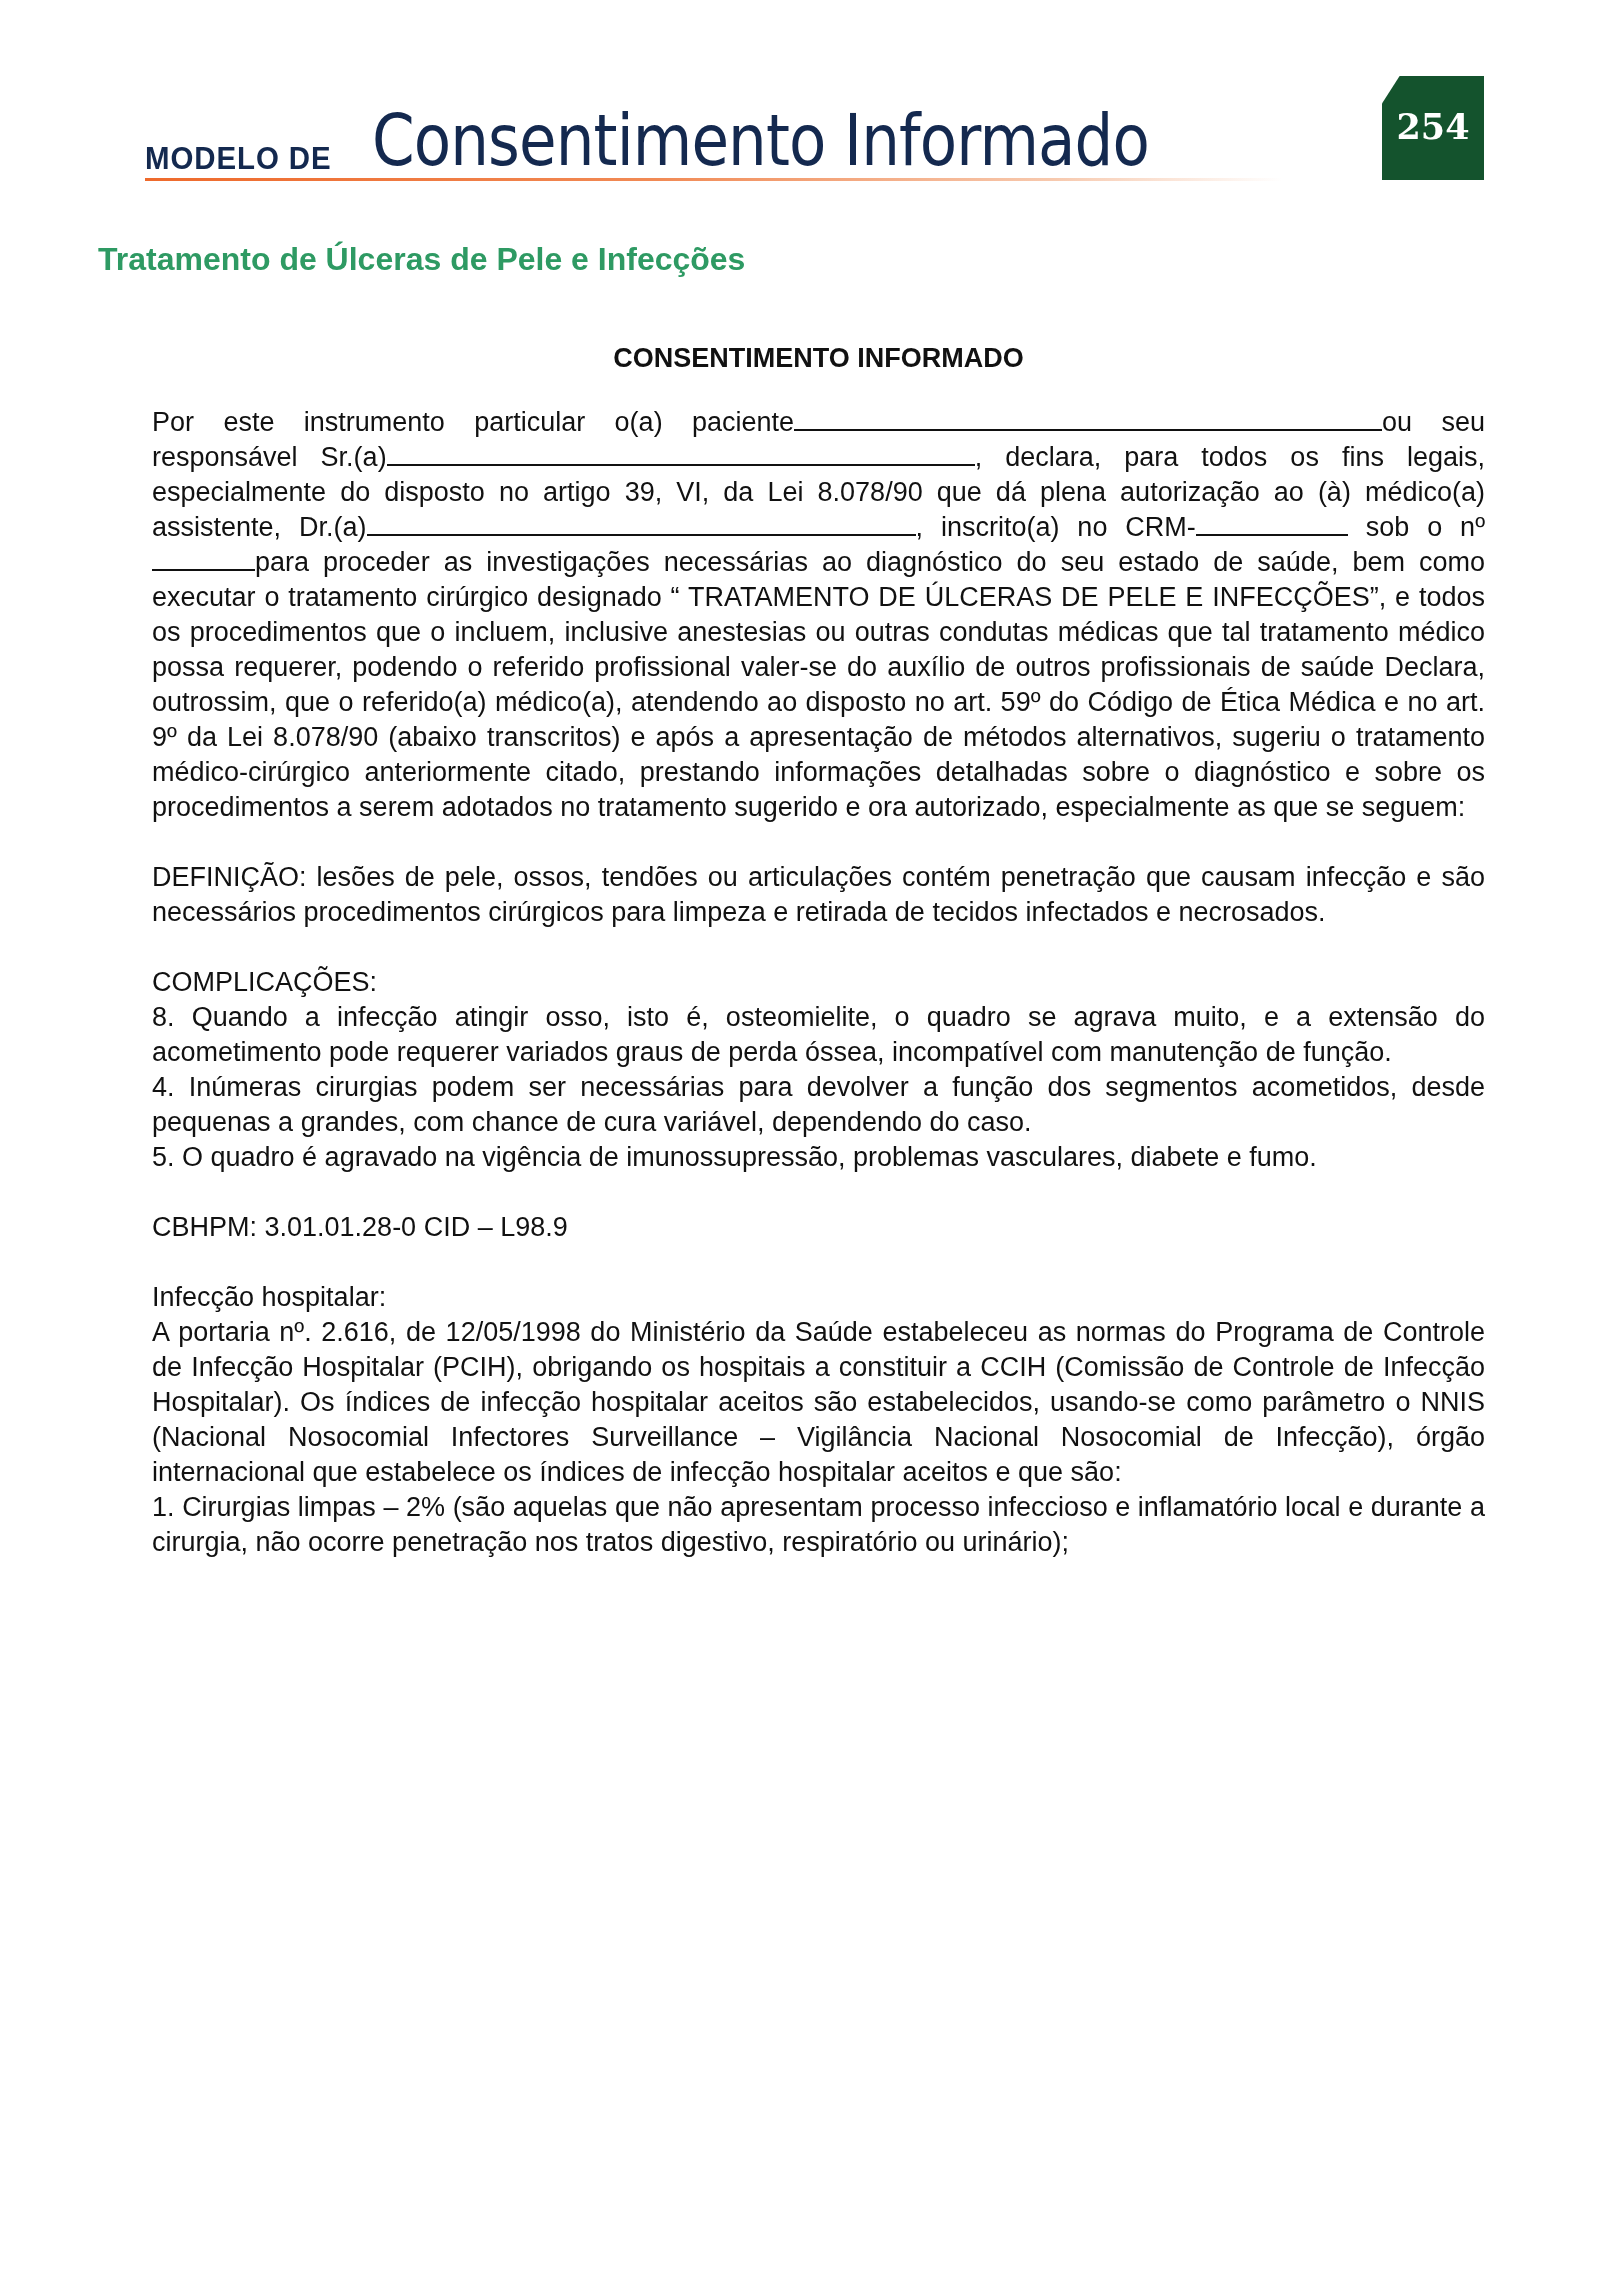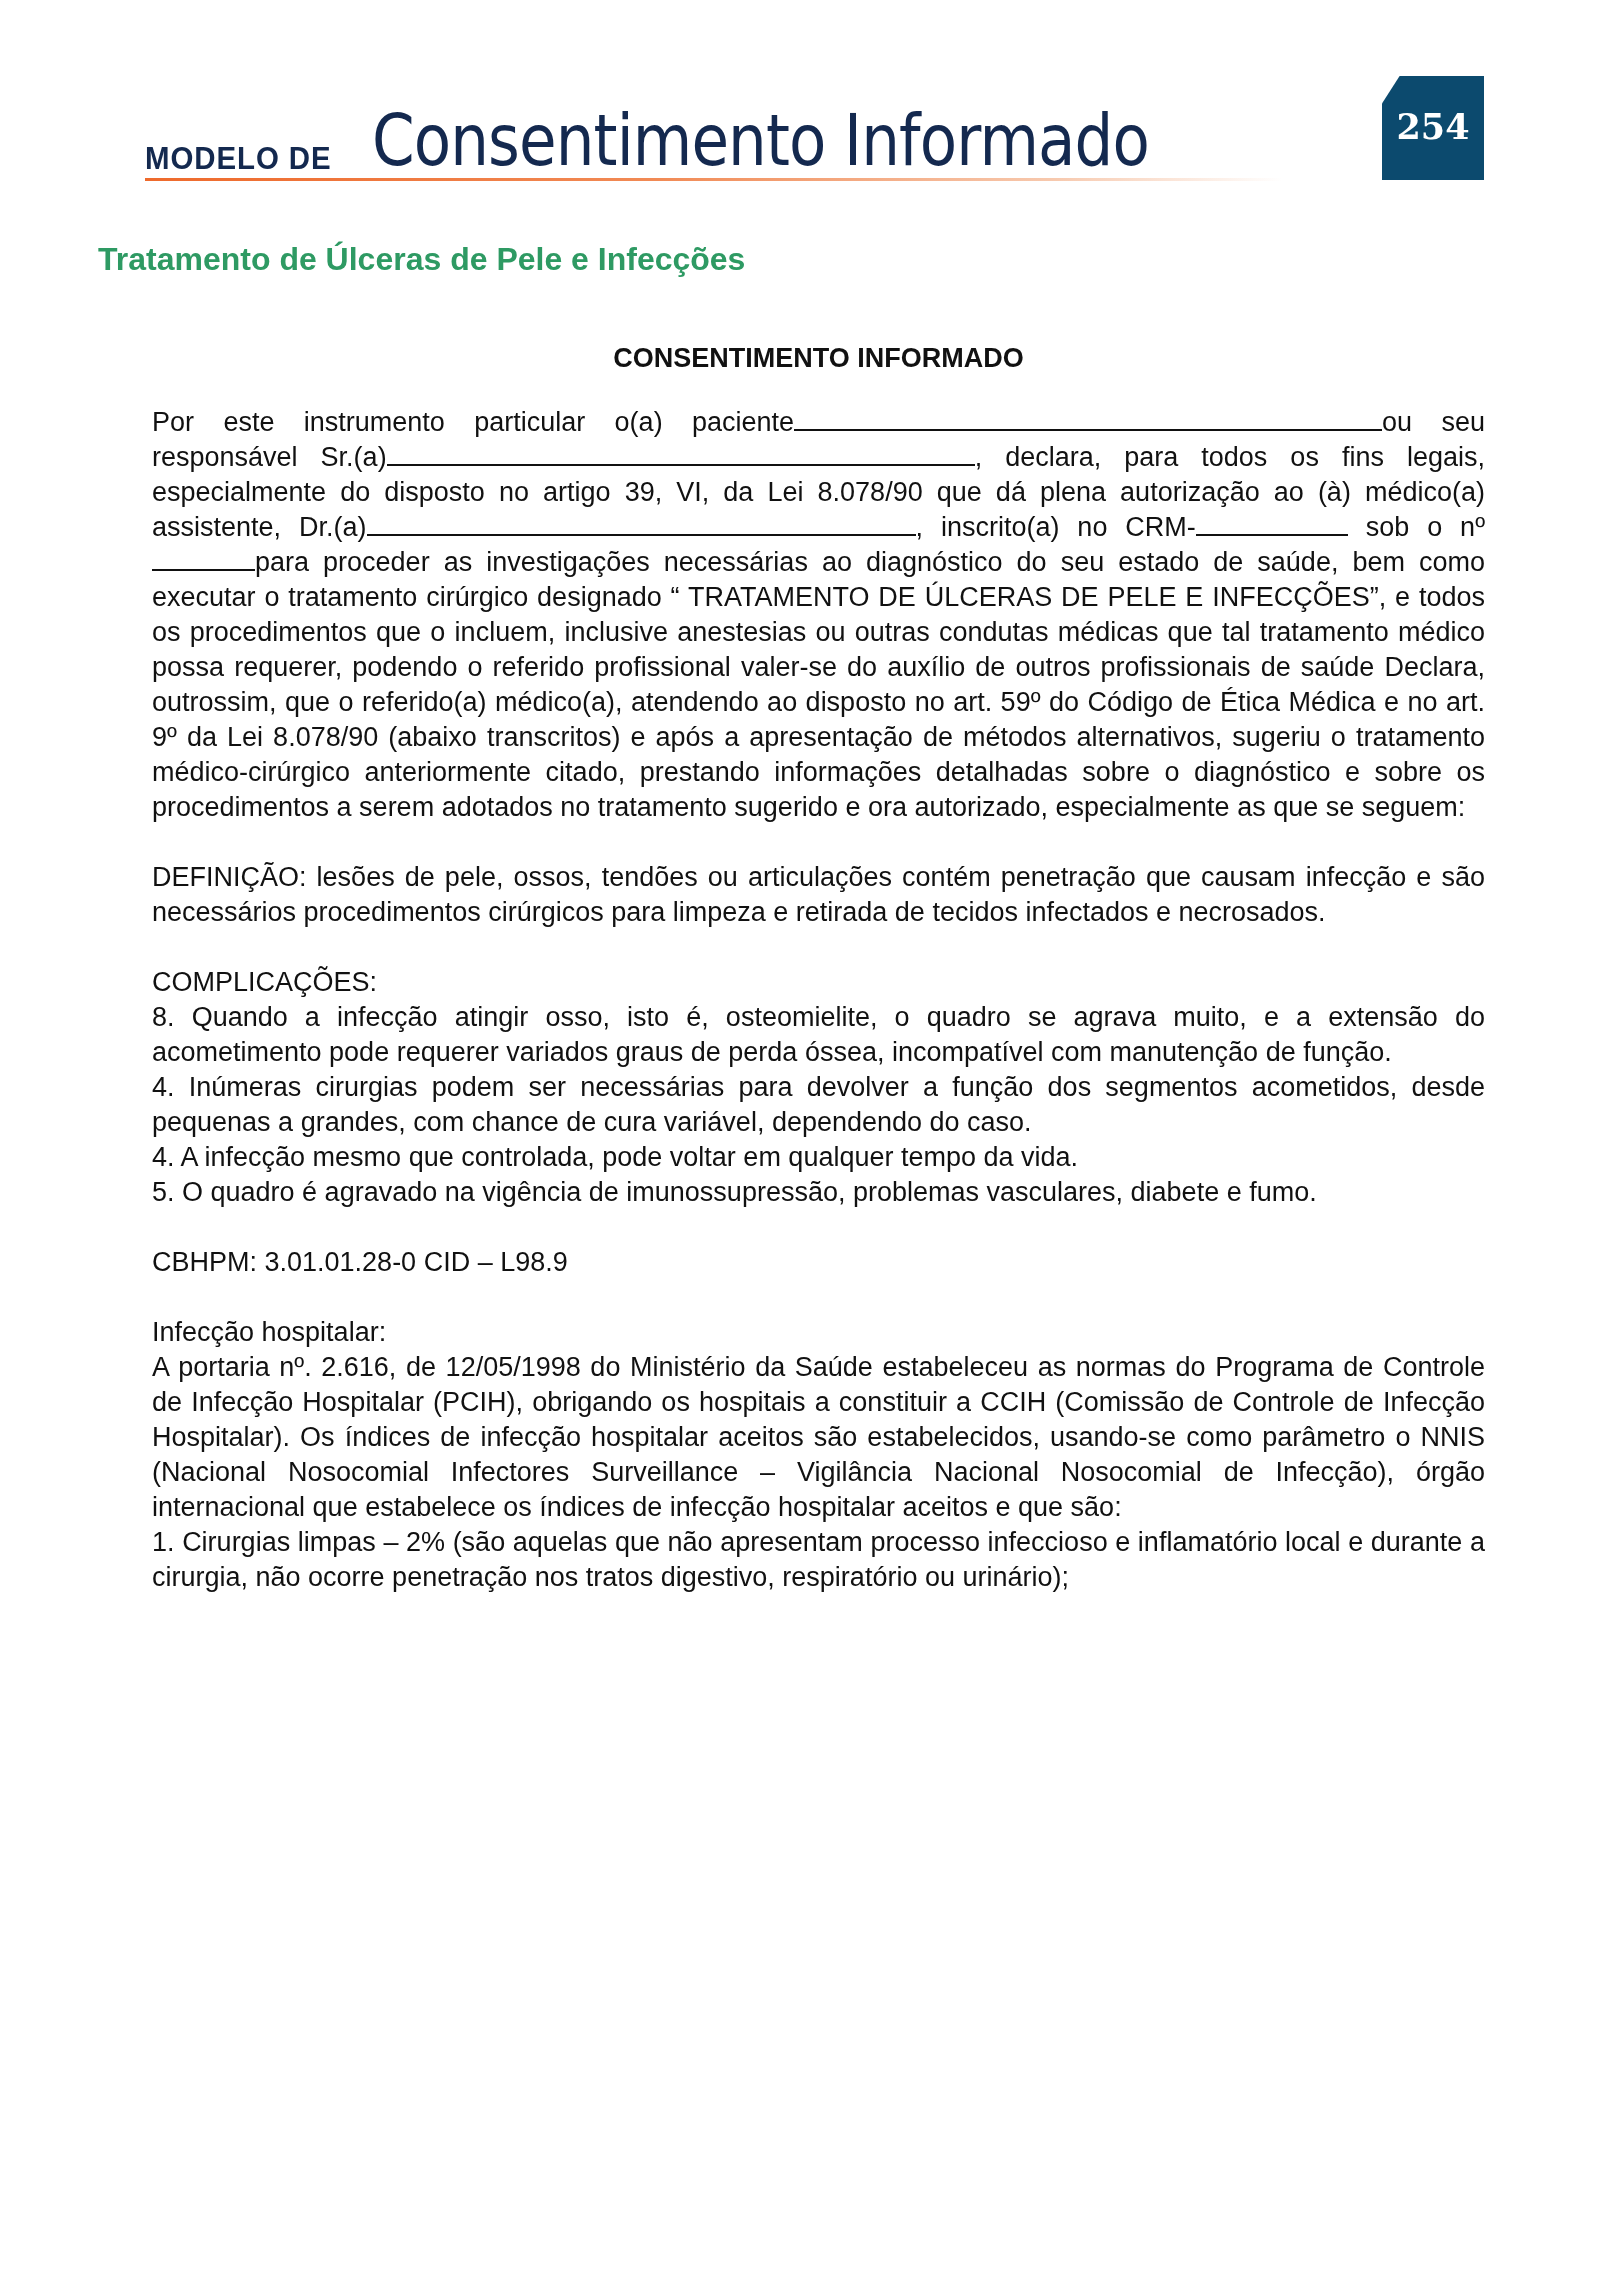--- a/index.html
+++ b/index.html
@@ -1,21 +1,21 @@
 <!DOCTYPE html>
 <html><head>
 <meta charset="utf-8">
 <style>
   html, body { margin: 0; padding: 0; background: #ffffff; }
   body { width: 1621px; height: 2293px; position: relative; overflow: hidden; font-family: "Liberation Sans", sans-serif; color: #111111; }
   .header { position: absolute; left: 145px; top: 97px; width: 1137px; height: 98px; }
   .brand-small { position: absolute; left: 0; top: 43px; font-family: "Liberation Sans", sans-serif; font-weight: bold; font-size: 32px; letter-spacing: 1px; color: #14294f; transform: scaleX(0.92); transform-origin: left; }
   .brand-large { position: absolute; left: 227px; top: 7.8px; font-family: "DejaVu Sans", sans-serif; font-size: 71px; font-weight: normal; letter-spacing: -1px; color: #14294f; transform: scaleX(0.86); transform-origin: left; line-height: 1; }
   .rule { position: absolute; left: 145px; top: 178px; width: 1137px; height: 2.9px; background: linear-gradient(to right, #ee6a2c 0%, #f18a55 45%, #f7c9ae 80%, rgba(255,255,255,0) 100%); }
-  .page-badge { position: absolute; left: 1382px; top: 76px; width: 102px; height: 104px; background: #0c4a6e; clip-path: polygon(17.6px 0, 100% 0, 100% 100%, 0 100%, 0 27.4px); display: flex; align-items: center; justify-content: center; }
+  .page-badge { position: absolute; left: 1382px; top: 76px; width: 102px; height: 104px; background: #14532d; clip-path: polygon(17.6px 0, 100% 0, 100% 100%, 0 100%, 0 27.4px); display: flex; align-items: center; justify-content: center; }
   .page-badge span { font-family: "DejaVu Serif", serif; font-weight: bold; font-size: 35px; color: #ffffff; margin-top: -3.9px; }
   .section-title { position: absolute; left: 98px; top: 241px; font-size: 32px; font-weight: bold; color: #2e9a63; text-align: center; }
   .doc { position: absolute; left: 152px; top: 341px; width: 1333px; font-size: 27px; line-height: 35px; }
   .doc-title { text-align: center; font-weight: bold; font-size: 27px; margin: 0 0 29px 0; }
   .doc p { margin: 0; text-align: justify; }
   .doc .gap { height: 35px; }
   .blank { display: inline-block; border-bottom: 2px solid #111; height: 23.5px; vertical-align: baseline; }
   b { font-weight: normal; }
 </style>
 </head>
@@ -39,21 +39,20 @@
 
   <div class="gap"></div>
 
   <p><b>DEFINIÇÃO:</b><span> lesões de pele, ossos, tendões ou articulações contém penetração que causam infecção e são necessários procedimentos cirúrgicos para limpeza e retirada de tecidos infectados e necrosados.</span></p>
 
   <div class="gap"></div>
 
   <p><b>COMPLICAÇÕES:</b></p>
   <p>8. Quando a infecção atingir osso, isto é, osteomielite, o quadro se agrava muito, e a extensão do acometimento pode requerer variados graus de perda óssea, incompatível com manutenção de função.</p>
   <p>4. Inúmeras cirurgias podem ser necessárias para devolver a função dos segmentos acometidos, desde pequenas a grandes, com chance de cura variável, dependendo do caso.</p>
-  <p>4. A infecção mesmo que controlada, pode voltar em qualquer tempo da vida.</p>
   <p>5. O quadro é agravado na vigência de imunossupressão, problemas vasculares, diabete e fumo.</p>
 
   <div class="gap"></div>
 
   <p>CBHPM: 3.01.01.28-0 CID – L98.9</p>
 
   <div class="gap"></div>
 
   <p><b>Infecção hospitalar:</b></p>
   <p>A portaria nº. 2.616, de 12/05/1998 do Ministério da Saúde estabeleceu as normas do Programa de Controle de Infecção Hospitalar (PCIH), obrigando os hospitais a constituir a CCIH (Comissão de Controle de Infecção Hospitalar). Os índices de infecção hospitalar aceitos são estabelecidos, usando-se como parâmetro o NNIS (Nacional Nosocomial Infectores Surveillance – Vigilância Nacional Nosocomial de Infecção), órgão internacional que estabelece os índices de infecção hospitalar aceitos e que são:</p>

